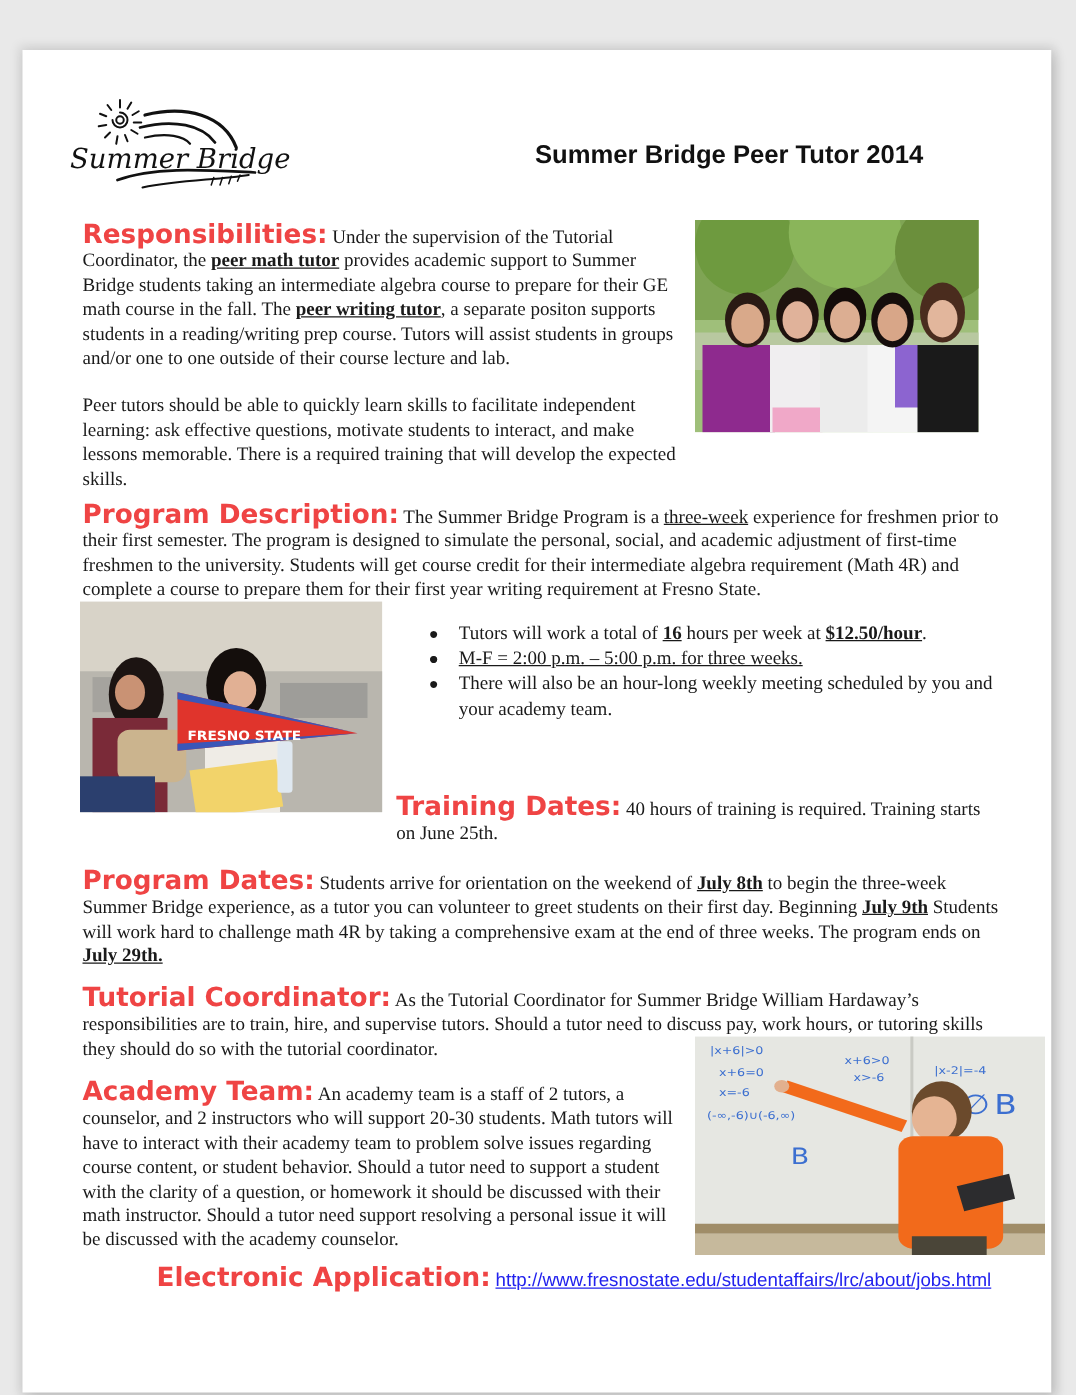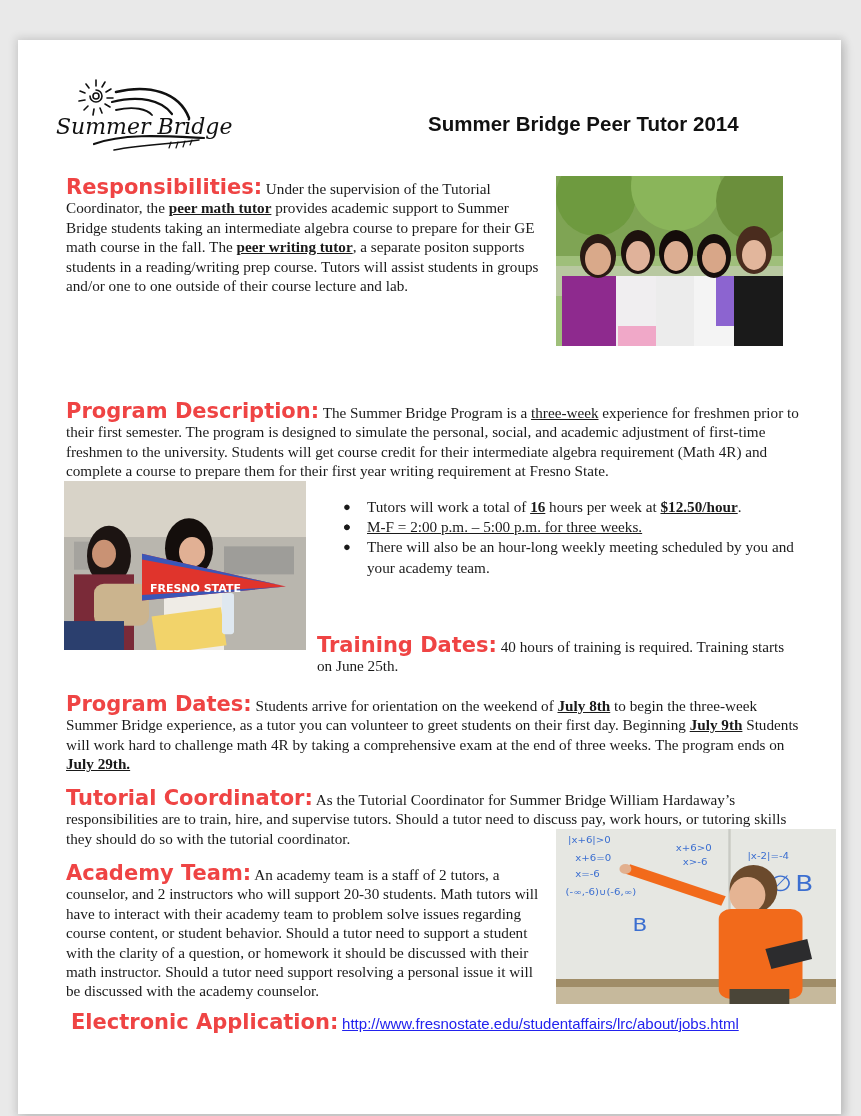--- a/index.html
+++ b/index.html
@@ -74,20 +74,21 @@
       </g>
       <text x="2" y="56" font-family="DejaVu Serif, serif" font-style="italic" font-size="22" fill="#111">Summer Bridge</text>
     </svg>
   </div>
 
   <div class="abs title">Summer Bridge Peer Tutor 2014</div>
 
   <div class="abs para" style="left:48px; top:138px; width:485px;">
     <span class="head">Responsibilities:</span><span> Under the supervision of the Tutorial Coordinator, the </span><span class="b">peer math tutor</span><span> provides academic support to Summer Bridge students taking an intermediate algebra course to prepare for their GE math course in the fall. The </span><span class="b">peer writing tutor</span><span>, a separate positon supports students in a reading/writing prep course. Tutors will assist students in groups and/or one to one outside of their course lecture and lab.</span>
     <div style="height:19px;"></div>
+    <div>Peer tutors should be able to quickly learn skills to facilitate independent learning: ask effective questions, motivate students to interact, and make lessons memorable. There is a required training that will develop the expected skills.</div>
   </div>
 
   <div class="abs photo" style="left:538px; top:136px; width:227px; height:170px;">
     <svg viewBox="0 0 227 170" preserveAspectRatio="none">
       <rect width="227" height="170" fill="#9fbf7a"></rect>
       <rect x="0" y="0" width="227" height="80" fill="#7fa454"></rect>
       <circle cx="40" cy="20" r="40" fill="#6e9a3f"></circle>
       <circle cx="120" cy="10" r="45" fill="#8ab55a"></circle>
       <circle cx="200" cy="25" r="40" fill="#6b8f3c"></circle>
       <rect x="0" y="90" width="227" height="30" fill="#b8c8a0"></rect>
@@ -192,18 +193,18 @@
       <rect x="136" y="80" width="70" height="90" rx="10" fill="#f26a1b"></rect>
       <polygon points="175,120 210,110 214,130 180,140" fill="#2c2c2e"></polygon>
       <rect x="145" y="160" width="50" height="15" fill="#4a4538"></rect>
     </svg>
   </div>
 
   <div class="abs para" style="left:48px; top:824px; width:485px;">
     <span class="head">Academy Team:</span><span> An academy team is a staff of 2 tutors, a counselor, and 2 instructors who will support 20-30 students. Math tutors will have to interact with their academy team to problem solve issues regarding course content, or student behavior. Should a tutor need to support a student with the clarity of a question, or homework it should be discussed with their math instructor. Should a tutor need support resolving a personal issue it will be discussed with the academy counselor.</span>
   </div>
 
-  <div class="abs para" style="left:53px; top:973px; width:735px; white-space:nowrap;">
+  <div class="abs para" style="left:40px; top:973px; width:735px; white-space:nowrap;text-align:right;">
     <span class="head">Electronic Application:</span>
     <a class="link" href="#">http://www.fresnostate.edu/studentaffairs/lrc/about/jobs.html</a>
   </div>
 
 </div>
 
 </body></html>

